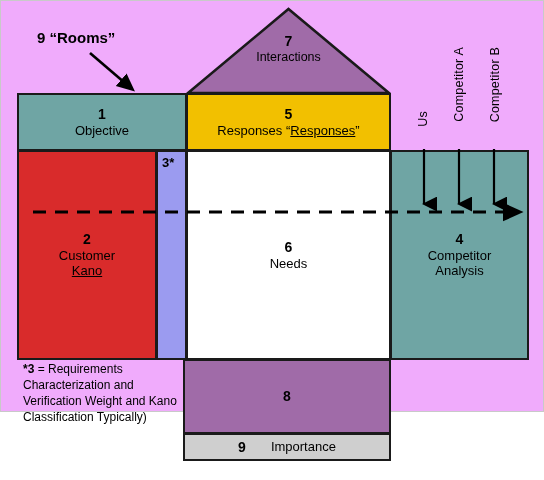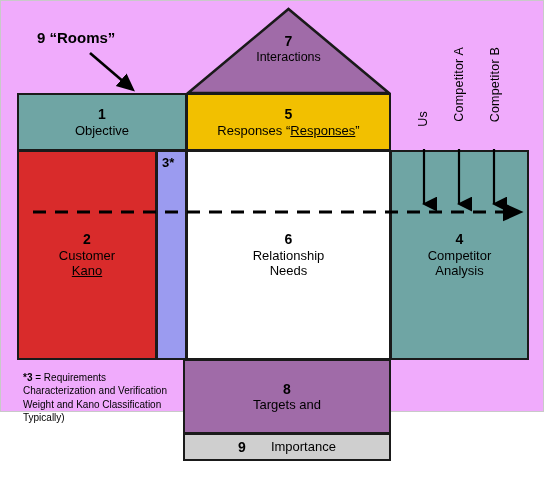--- a/index.html
+++ b/index.html
@@ -65,22 +65,22 @@
 
   
   #callout{
     position:absolute;left:36px;top:28px;
     font-size:15px;font-weight:bold;color:#000;white-space:nowrap;
   }
   #calloutArrow{position:absolute;left:85px;top:48px;width:60px;height:48px;}
 
   
   #footnote{
-    position:absolute;left:22px;top:370px;width:158px;
-    font-size:10px;color:#000;line-height:1.33;
+    position:absolute;left:22px;top:361px;width:158px;
+    font-size:12px;color:#000;line-height:1.33;
   }
   #footnote b{font-weight:bold;}
 
   
   #flowline{position:absolute;left:30px;top:200px;width:500px;height:22px;}
 
   
   .vlabel{
     position:absolute;
     writing-mode:vertical-rl;
@@ -133,33 +133,31 @@
     <span class="lbl">Customer</span>
     <span class="lbl u">Kano</span>
   </div>
 
   <div class="box" id="room3">
     <span class="num">3*</span>
   </div>
 
   <div class="box" id="room6">
     <span class="num">6</span>
-    <span class="lbl">Relationship</span>
     <span class="lbl">Needs</span>
   </div>
 
   <div class="box" id="room4">
     <span class="num">4</span>
     <span class="lbl">Competitor</span>
     <span class="lbl">Analysis</span>
   </div>
 
   <div class="box" id="room8">
     <span class="num">8</span>
-    <span class="lbl">Targets and</span>
   </div>
 
   <div class="box" id="room9">
     <span class="num">9</span>
     <span class="lbl">Importance</span>
   </div>
 
   <div class="vlabel" id="vlabUs">Us</div>
   <div class="vlabel" id="vlabA">Competitor A</div>
   <div class="vlabel" id="vlabB">Competitor B</div>

